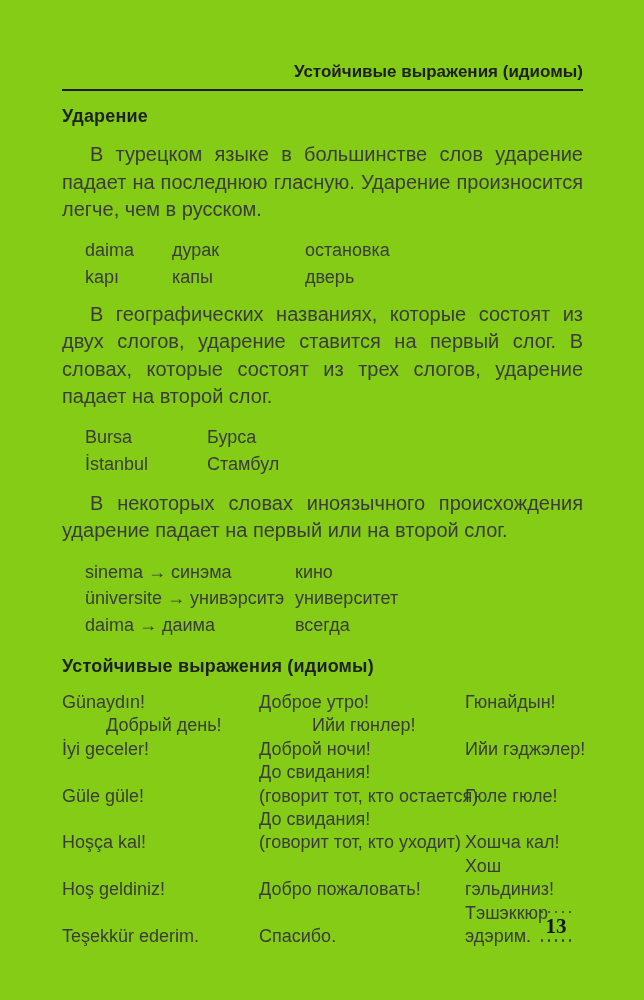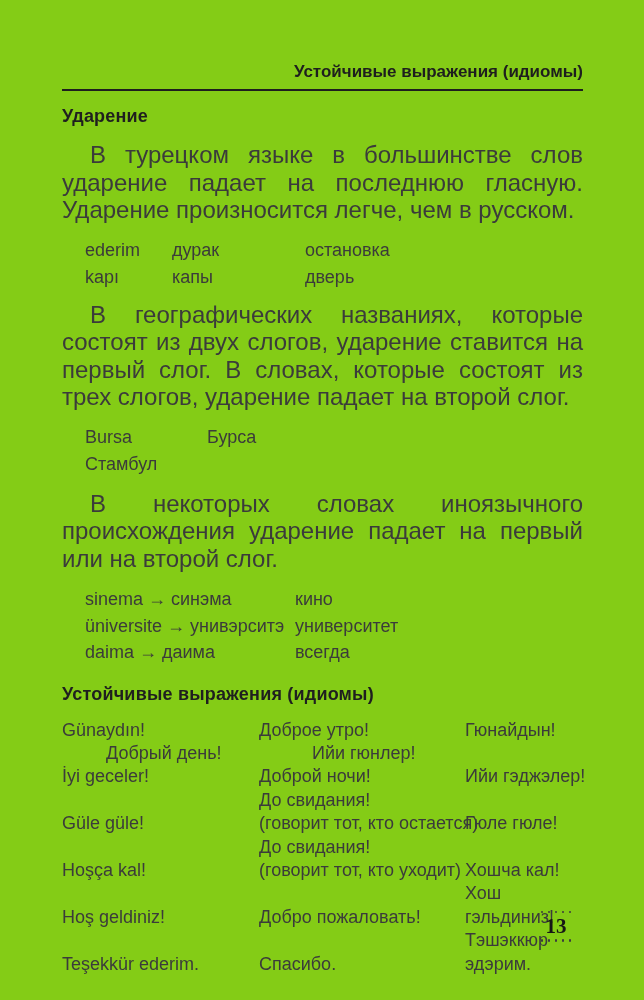--- a/index.html
+++ b/index.html
@@ -27,21 +27,21 @@
   h1.sec{
     font-size:18px;
     font-weight:bold;
     color:#1f1f1f;
     margin:10px 0 0 0;
     line-height:30px;
     letter-spacing:.2px;
   }
   
   p.body{
-    font-size:24px;
+    font-size:20px;
     line-height:27.5px;
     text-align:justify;
     text-indent:28px;
     margin:10px 0 0 0;
     color:#3b3b3b;
   }
   
   .ex{margin:13px 0 0 23px;font-size:18px;line-height:27px;}
   .ex .row{display:flex;}
   .ex1 .c0{width:87px;}
@@ -83,39 +83,40 @@
 <div class="page">
 
   <div class="running-header">Устойчивые выражения (идиомы)</div>
 
   <h1 class="sec">Ударение</h1>
 
   <p class="body">В турецком языке в большинстве слов ударение падает на последнюю гласную. Ударение произносится легче, чем в русском.</p>
 
   <div class="ex ex1">
     <div class="row">
-      <span class="cell c0">ederim</span>
+      <span class="cell c0">daima</span>
       <span class="cell c1">дурак</span>
       <span class="cell c2">остановка</span>
     </div>
     <div class="row">
       <span class="cell c0">kapı</span>
       <span class="cell c1">капы</span>
       <span class="cell c2">дверь</span>
     </div>
   </div>
 
   <p class="body">В географических названиях, которые состоят из двух слогов, ударение ставится на первый слог. В словах, которые состоят из трех слогов, ударение падает на второй слог.</p>
 
   <div class="ex ex2">
     <div class="row">
       <span class="cell c0">Bursa</span>
       <span class="cell c1">Бурса</span>
     </div>
     <div class="row">
+      <span class="cell c0">İstanbul</span>
       <span class="cell c1">Стамбул</span>
     </div>
   </div>
 
   <p class="body" style="margin-top:12px">В некоторых словах иноязычного происхождения ударение падает на первый или на второй слог.</p>
 
   <div class="ex ex3" style="margin-top:14px;line-height:26.5px">
     <div class="row">
       <span class="cell c0">sinema → синэма</span>
       <span class="cell c1">кино</span>

